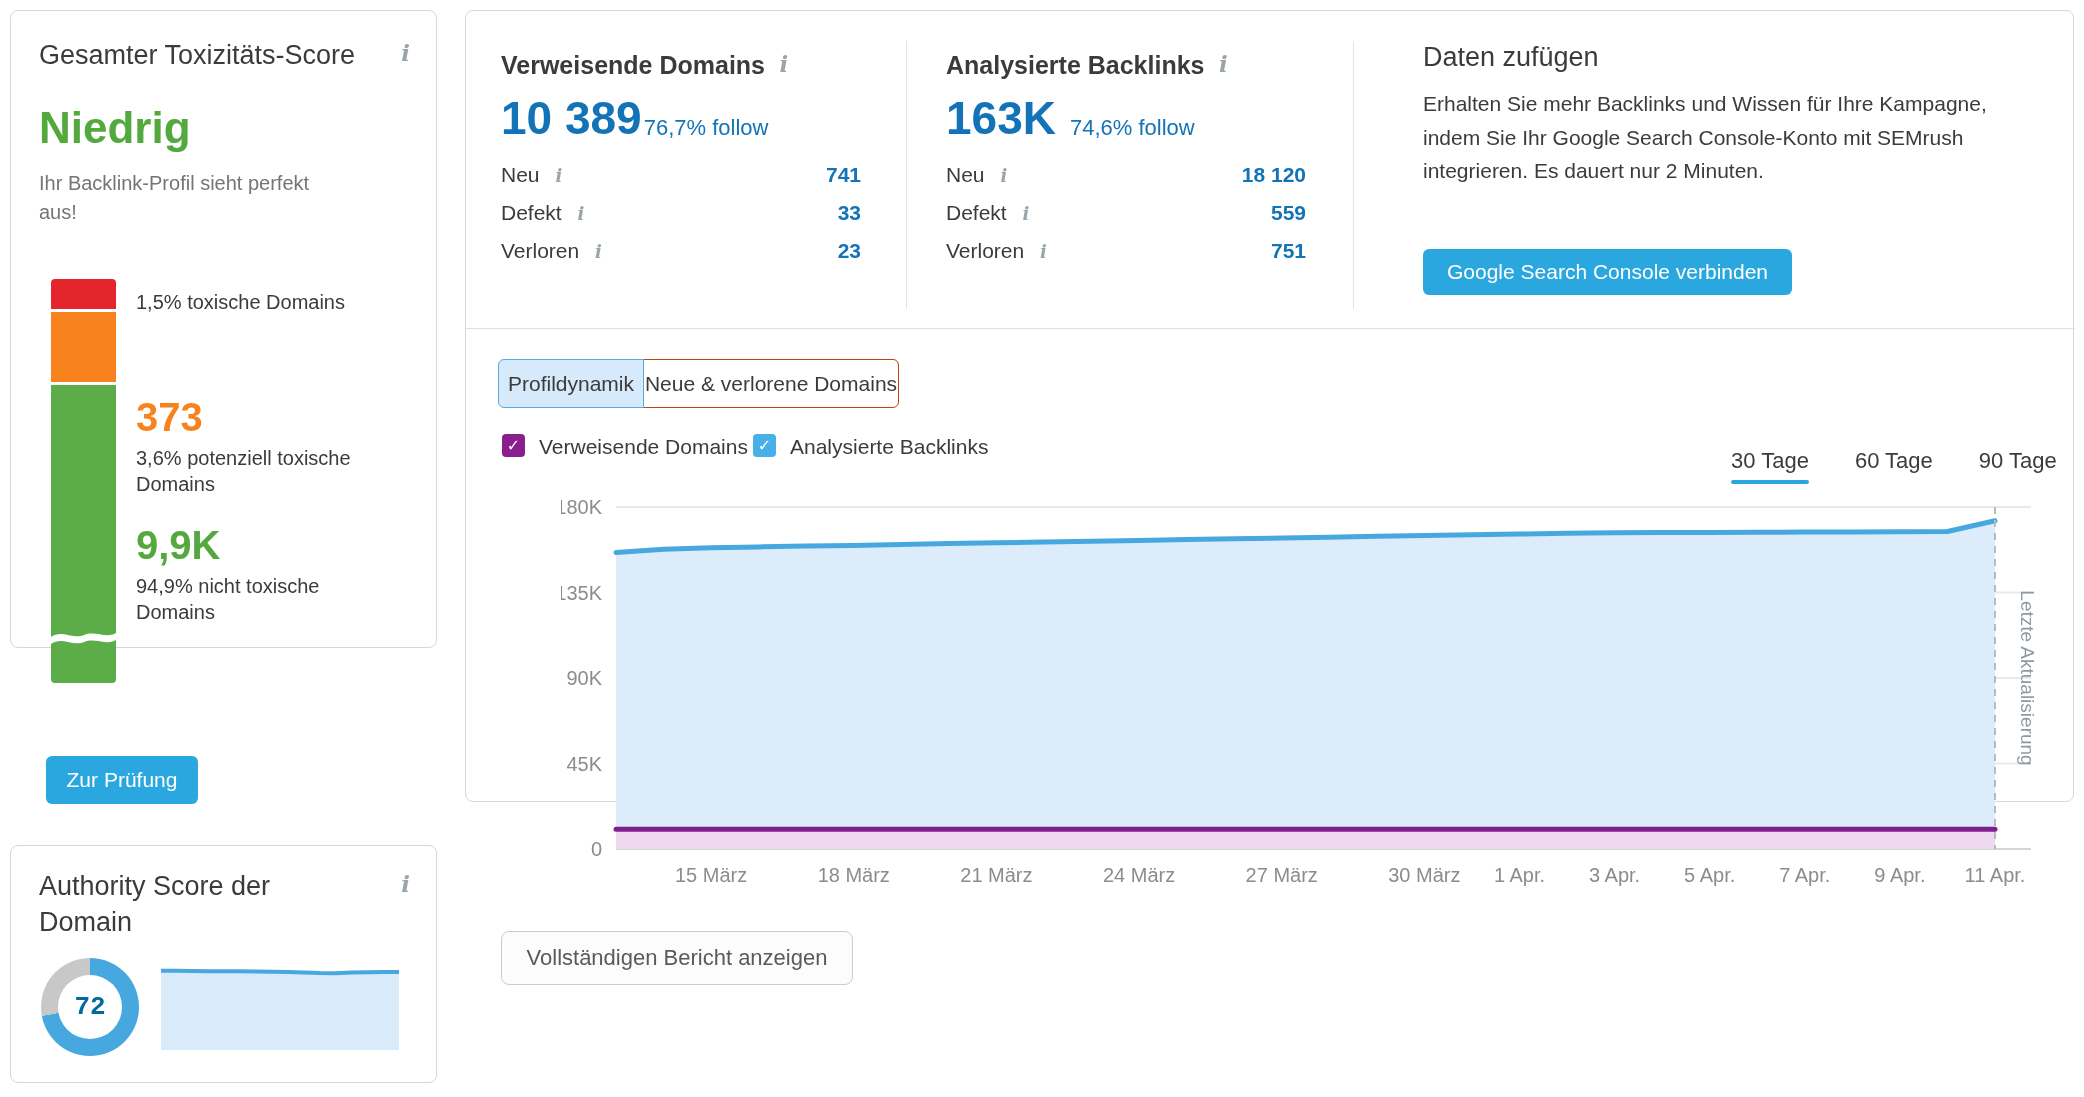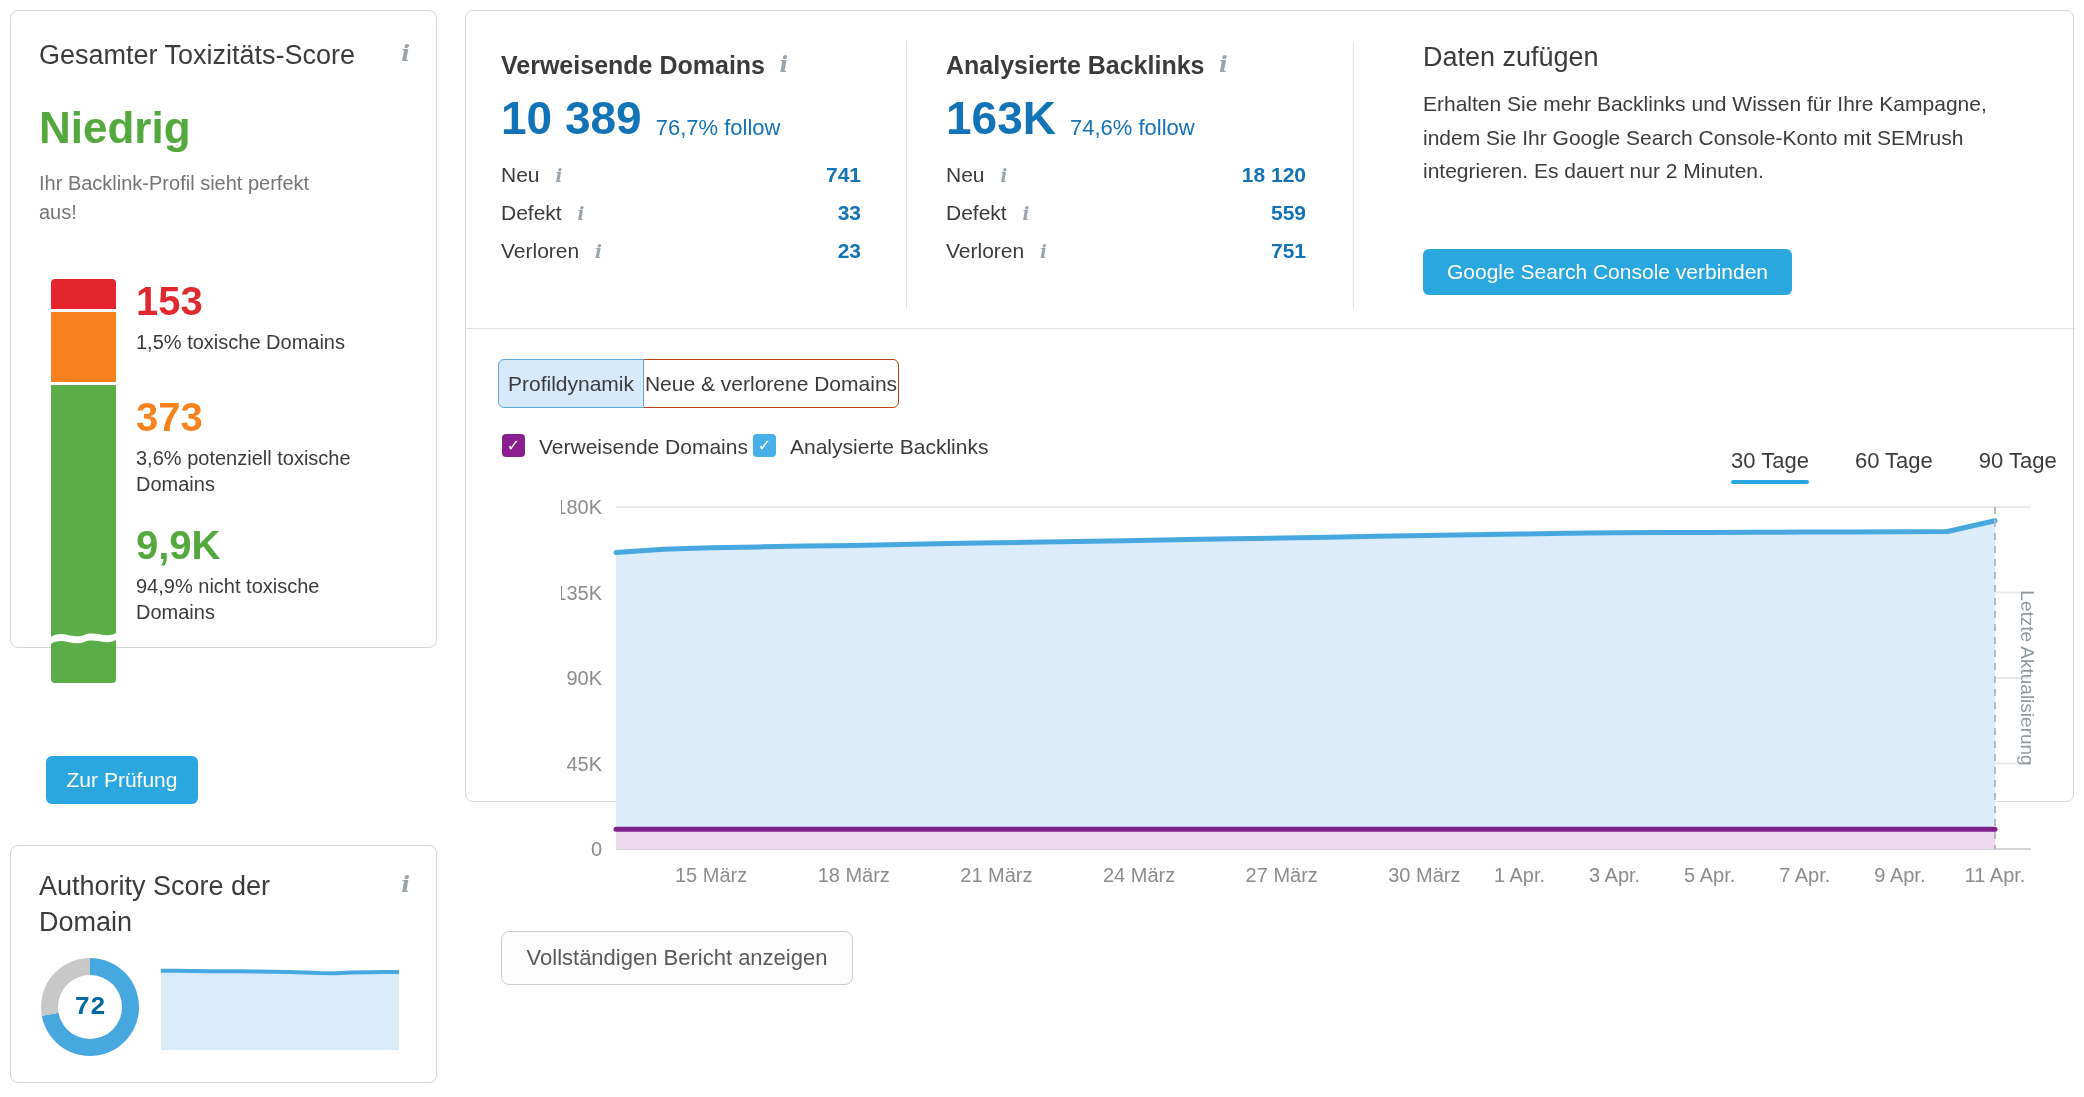--- a/index.html
+++ b/index.html
@@ -55,21 +55,20 @@
       <div style="position:absolute;top:0;left:0;width:65px;height:30px;background:#e4252b;border-radius:4px 4px 0 0;"></div>
       <div style="position:absolute;top:33px;left:0;width:65px;height:70px;background:#f8821d;"></div>
       <div style="position:absolute;top:106px;left:0;width:65px;height:298px;background:#5cad47;border-radius:0 0 4px 4px;">
         <svg width="65" height="30" viewBox="0 0 65 30" style="position:absolute;left:0;bottom:28px;">
           <path d="M0,12 C11,4 22,15 33,10 C44,5 55,14 65,8 L65,15 C55,21 44,12 33,17 C22,22 11,11 0,19 Z" fill="#ffffff"></path>
         </svg>
       </div>
     </div>
 
     <div class="abs" style="left:125px;top:270px;width:275px;">
-      <div class="seg-num" style="color:#e0282e;">153</div>
       <div class="seg-label">1,5% toxische Domains</div>
     </div>
     <div class="abs" style="left:125px;top:386px;width:275px;">
       <div class="seg-num" style="color:#f8821d;">373</div>
       <div class="seg-label">3,6% potenziell toxische Domains</div>
     </div>
     <div class="abs" style="left:125px;top:514px;width:245px;">
       <div class="seg-num" style="color:#53a93e;">9,9K</div>
       <div class="seg-label">94,9% nicht toxische Domains</div>
     </div>
@@ -90,21 +89,21 @@
   </div>
 
   <div class="card" style="left:465px;top:10px;width:1609px;height:792px;">
 
     <div class="divider-v" style="left:440px;top:30px;height:268px;"></div>
     <div class="divider-v" style="left:887px;top:30px;height:268px;"></div>
 
     <div class="abs" style="left:35px;top:40px;width:395px;height:260px;">
       <span class="sect-title">Verweisende Domains</span>
       <span class="info" style="position:relative;top:-2px;margin-left:10px;"></span>
-      <div style="position:absolute;top:44px;left:0;display:flex;align-items:flex-end;gap:14px;">
+      <div style="position:absolute;top:44px;left:0;display:flex;align-items:flex-end;gap:2px;">
         <span class="big-num">10 389</span>
         <span class="follow">76,7% follow</span>
       </div>
       <div class="stat-row" style="top:112px;width:360px;">
         <span>Neu</span>
         <span class="info" style="font-size:18px;margin-left:10px;"></span>
         <span class="stat-val">741</span>
       </div>
       <div class="stat-row" style="top:150px;width:360px;">
         <span>Defekt</span>

